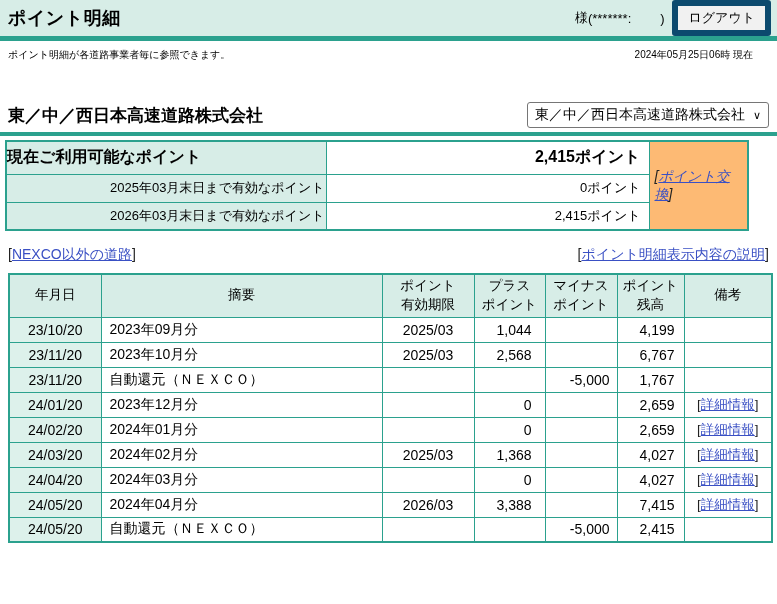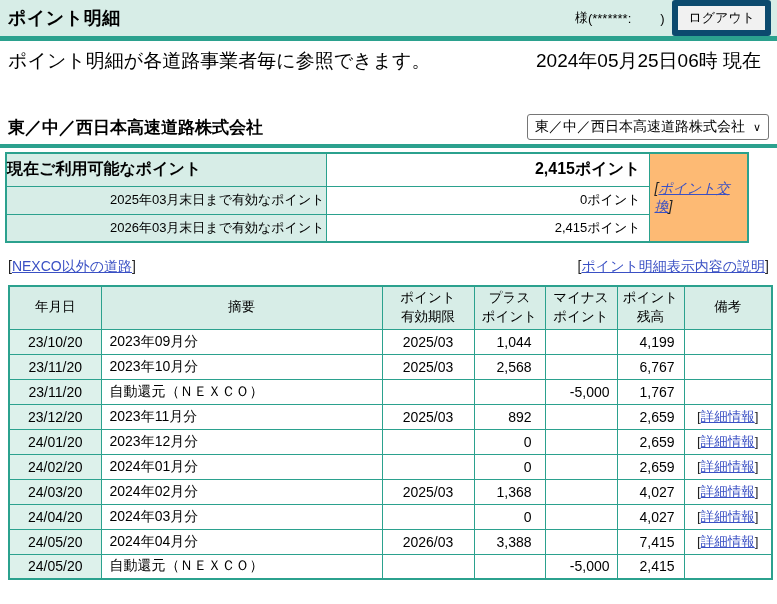--- a/index.html
+++ b/index.html
@@ -26,21 +26,21 @@
   .logout-btn{
     margin-left:8px;font-size:13px;font-family:inherit;
     background:#f1f1f1;border:6px solid #0c4a6e;border-radius:3px;
     padding:3px 10px;cursor:pointer;color:#000;
   }
   .rule{height:5px;background:var(--teal,#2BA18E);}
   .rule.thin{height:4px;}
   
   .desc-row{
     display:flex;justify-content:space-between;align-items:flex-start;
-    padding:7px 16px 0 8px;font-size:19px;
+    padding:7px 24px 0 8px;font-size:10px;
   }
   
   .section-row{
     display:flex;align-items:center;justify-content:space-between;
     margin:40px 8px 0 8px;
   }
   .company-heading{font-size:17px;font-weight:bold;}
   .fake-select{
     display:flex;align-items:center;gap:8px;
     border:1px solid #767676;border-radius:3px;background:#fff;
@@ -199,29 +199,20 @@
       <tr>
         <td class="c-date">23/11/20</td>
         <td class="c-summary">自動還元（ＮＥＸＣＯ）</td>
         <td class="c-expiry"></td>
         <td class="c-plus"></td>
         <td class="c-minus">-5,000</td>
         <td class="c-balance">1,767</td>
         <td class="c-note"></td>
       </tr>
       <tr>
-        <td class="c-date">23/12/20</td>
-        <td class="c-summary">2023年11月分</td>
-        <td class="c-expiry">2025/03</td>
-        <td class="c-plus">892</td>
-        <td class="c-minus"></td>
-        <td class="c-balance">2,659</td>
-        <td class="c-note"><span class="bracket">[</span><a class="link">詳細情報</a><span class="bracket">]</span></td>
-      </tr>
-      <tr>
         <td class="c-date">24/01/20</td>
         <td class="c-summary">2023年12月分</td>
         <td class="c-expiry"></td>
         <td class="c-plus">0</td>
         <td class="c-minus"></td>
         <td class="c-balance">2,659</td>
         <td class="c-note"><span class="bracket">[</span><a class="link">詳細情報</a><span class="bracket">]</span></td>
       </tr>
       <tr>
         <td class="c-date">24/02/20</td>

